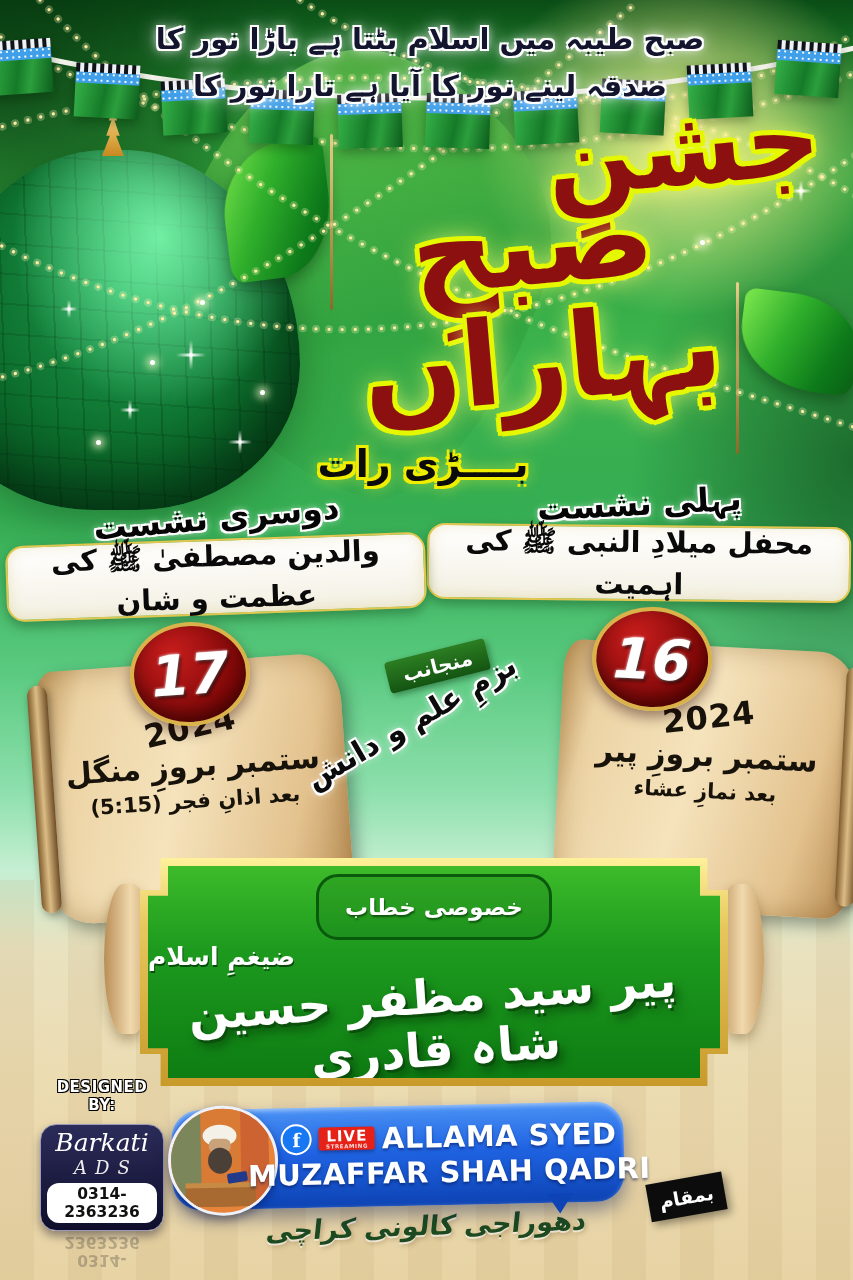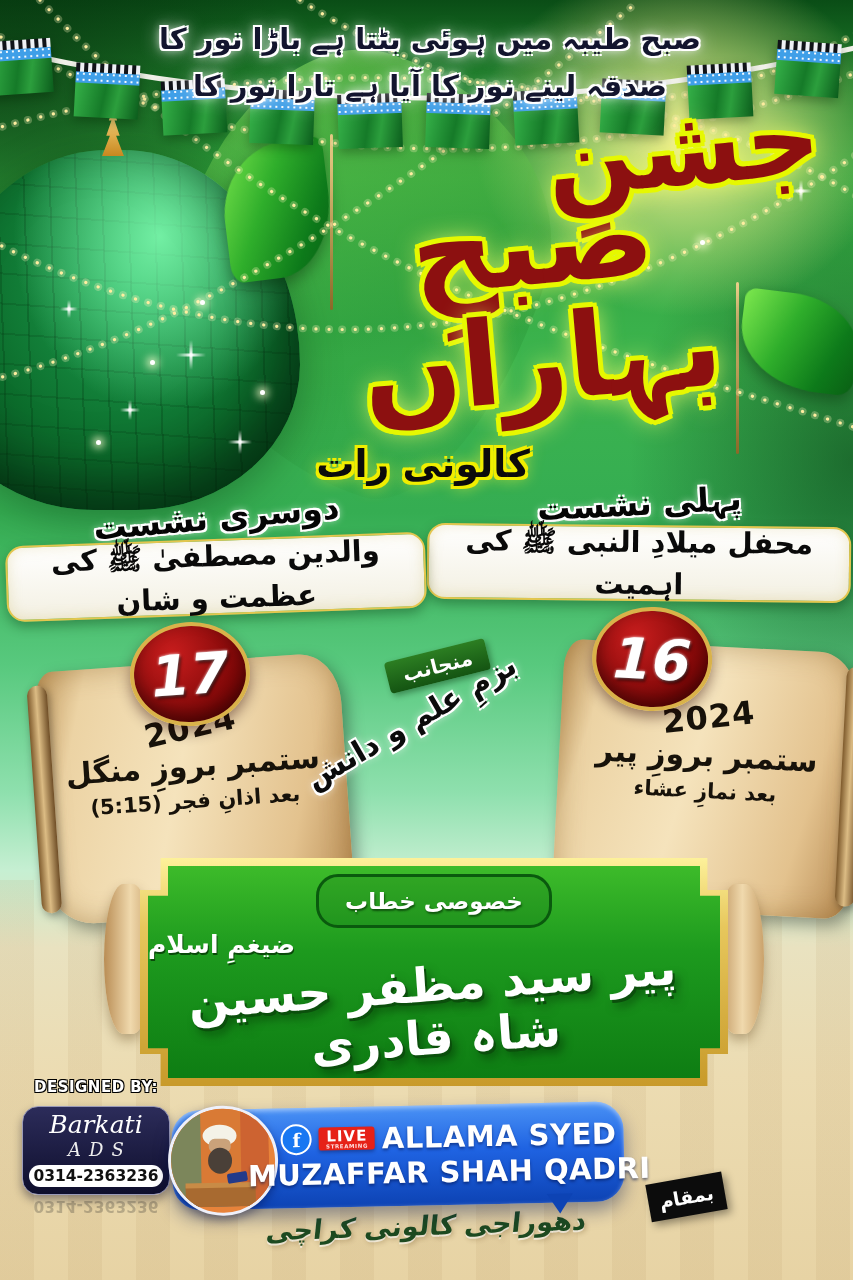--- a/index.html
+++ b/index.html
@@ -117,28 +117,28 @@
     background:linear-gradient(90deg,#b98d55,#f0d9ad 55%,#caa26b);border-radius:40%/50%;
     box-shadow:0 6px 12px rgba(80,50,10,.35);}
   .banner{left:140px;top:858px;width:588px;height:228px;z-index:8;padding:8px;
     background:linear-gradient(180deg,#fdf19a 0%,#e7c75c 30%,#c89a2a 100%);
     clip-path:polygon(0% 14%,3.5% 14%,3.5% 0%,96.5% 0%,96.5% 14%,100% 14%,100% 86%,96.5% 86%,96.5% 100%,3.5% 100%,3.5% 86%,0% 86%);
     filter:drop-shadow(0 8px 16px rgba(60,40,0,.4));box-sizing:border-box;}
   .banner .inner{width:100%;height:100%;box-sizing:border-box;padding-top:8px;
     background:linear-gradient(180deg,#3dbb2a 0%,#1d9a1e 40%,#0e7d13 100%);
     clip-path:polygon(0% 14%,3.5% 14%,3.5% 0%,96.5% 0%,96.5% 14%,100% 14%,100% 86%,96.5% 86%,96.5% 100%,3.5% 100%,3.5% 86%,0% 86%);
     text-align:center;direction:rtl;}
-  .banner .pill{display:inline-block;border:3px solid #0a5a0e;border-radius:22px;padding:11px 26px;
+  .banner .pill{display:inline-block;border:3px solid #0a5a0e;border-radius:22px;padding:17px 26px;
     color:#fff;font-size:23px;font-weight:800;background:rgba(10,90,14,.18);
     text-shadow:1px 2px 2px rgba(0,40,0,.6);}
   .banner .prefix{text-align:left;font-size:25px;color:#fff;font-weight:800;
     margin-top:2px;text-shadow:1px 2px 0 #0a4a0a;}
   .banner .sname{font-size:47px;font-weight:800;color:#fff;transform:rotate(-4deg);line-height:1.12;
     padding:0 16px;margin-top:0;text-shadow:2px 3px 0 #0b4f0c, 5px 7px 10px rgba(0,40,0,.5);}
-  .designed{left:22px;top:1078px;width:148px;z-index:9;text-align:center;}
+  .designed{left:40px;top:1078px;width:124px;z-index:9;text-align:center;}
   .designed .dheading{font-size:15px;font-weight:800;color:#fff;letter-spacing:.5px;
     text-shadow:-1px -1px 0 #000,1px -1px 0 #000,-1px 1px 0 #000,1px 1px 0 #000;}
   .designed .card{margin-top:10px;background:linear-gradient(180deg,#2c2c5a,#0e0e2c);
     border:1px solid #9a9ab8;border-radius:16px;padding:5px 6px 7px;box-shadow:0 5px 10px rgba(0,0,30,.4);}
   .designed .brand{font-family:"DejaVu Serif",serif;font-style:italic;font-size:25px;color:#fff;line-height:1;}
   .designed .bsub{font-family:"DejaVu Serif",serif;font-style:italic;font-size:18px;color:#eee;
     letter-spacing:8px;padding-left:8px;margin-top:2px;}
   .designed .phone{background:#fff;border-radius:12px;font-size:15.5px;font-weight:800;color:#111;
     padding:2px 2px;margin-top:5px;}
   .designed .refl{transform:scaleY(-1);opacity:.25;font-size:15.5px;font-weight:800;color:#222;margin-top:2px;}
@@ -282,30 +282,30 @@
     </div>
   <div class="dot" style="left:150px;top:360px;"></div>
   <div class="dot" style="left:200px;top:300px;"></div>
   <div class="dot" style="left:96px;top:440px;"></div>
   <div class="dot" style="left:260px;top:390px;"></div>
   <div class="dot" style="left:700px;top:240px;"></div>
 
   <div class="bottom-pattern"></div>
 
   <div class="abs couplet">
-    <div>صبح طیبہ میں ہوئی بٹتا ہے باڑا نور کا</div>
+    <div>صبح طیبہ میں اسلام بٹتا ہے باڑا نور کا</div>
     <div>صدقہ لینے نور کا آیا ہے تارا نور کا</div>
   </div>
 
   <div class="abs title">
     <div class="w1">جشنِ</div>
     <div class="w2">صبحِ بہاراں</div>
   </div>
 
-  <div class="abs bignight">کالونی رات</div>
+  <div class="abs bignight">بــــڑی رات</div>
 
   <div class="abs session sess-right">
     <span class="slabel">پہلی نشست</span>
     <div class="sbox">محفل میلادِ النبی ﷺ کی اہمیت</div>
   </div>
 
   <div class="abs session sess-left">
     <span class="slabel">دوسری نشست</span>
     <div class="sbox">والدین مصطفیٰ ﷺ کی عظمت و شان</div>
   </div>

